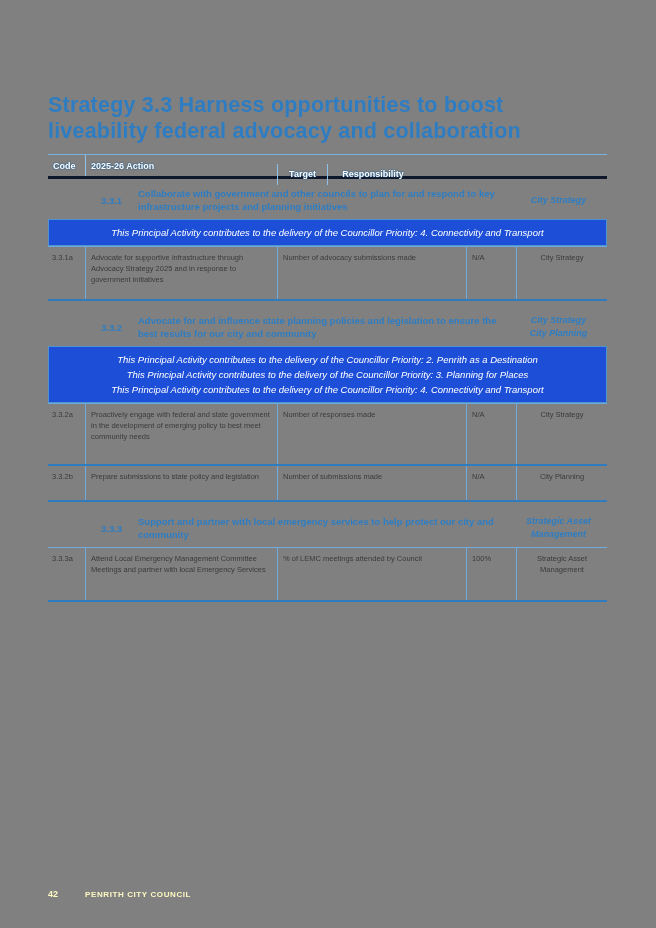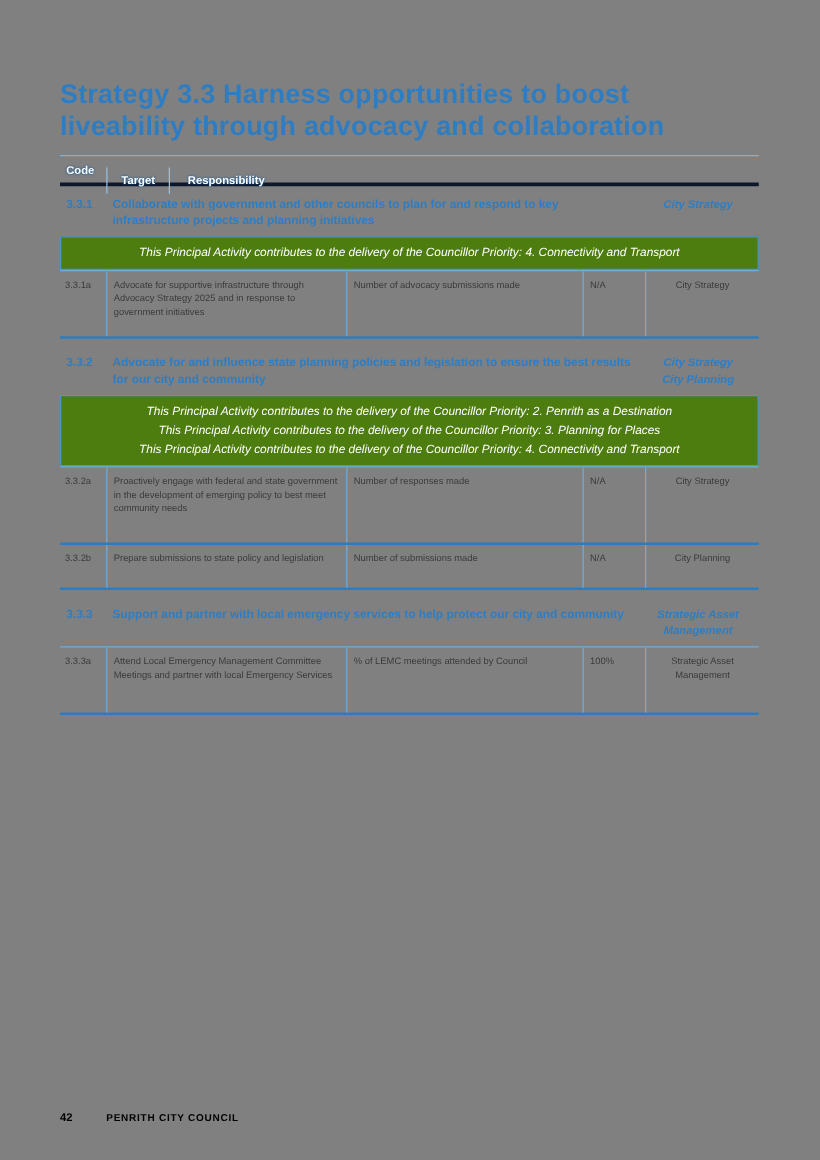--- a/index.html
+++ b/index.html
@@ -2,21 +2,21 @@
 <html><head>
 <meta charset="utf-8">
 <style>
   html,body{margin:0;padding:0;}
   body{
     width:656px;height:928px;
     background:#808080;
     font-family:"Liberation Sans",sans-serif;
     position:relative;overflow:hidden;
   }
-  .content{position:absolute;left:48px;top:62px;width:559px;}
+  .content{position:absolute;left:48px;top:92px;width:559px;}
 
   .title{
     margin:0 0 10px 0;
     font-size:21.5px;line-height:26px;font-weight:bold;
     color:#2e7dc3;letter-spacing:0.2px;
   }
 
   .tbl{width:559px;}
   .thead{
     display:flex;
@@ -32,39 +32,40 @@
   }
   .th + .th{border-left:1.5px solid #8fc0e6;}
   .c-code{width:37px;flex:none;}
   .c-action{width:192px;flex:none;}
   .c-measure{width:189px;flex:none;}
   .c-target{width:50px;flex:none;}
   .c-resp{width:91px;flex:none;}
   .th.c-target,.th.c-resp{justify-content:center;margin-top:17px;}
 
   .section-row{
-    display:flex;align-items:flex-start;
+    display:flex;align-items:center;
     padding:8px 0 6px 0;
+    margin-left:48px;
   }
   .s-code{
     width:37px;flex:none;padding-left:5px;box-sizing:border-box;
     color:#2e7dc3;font-weight:bold;font-size:9.5px;line-height:13px;
   }
   .s-action{
     flex:1;max-width:420px;padding-left:5px;box-sizing:border-box;
     color:#2e7dc3;font-weight:bold;font-size:9.5px;line-height:13px;
   }
   .s-resp{
     width:97px;flex:none;margin-left:auto;
     color:#2e7dc3;font-weight:bold;font-style:italic;
     font-size:9px;line-height:13px;text-align:center;
   }
 
   .banner{
-    background:#4d7c0f;
+    background:#1d4ed8;
     border:1.5px solid #4f94ce;
     color:#ffffff;font-style:italic;font-size:9.5px;line-height:15px;
     text-align:center;padding:5px 10px;box-sizing:border-box;
   }
 
   .rows{border-top:1.5px solid #6fabdc;}
   .row{
     display:flex;align-items:stretch;
     border-bottom:2.5px solid #2e7cbe;
   }
@@ -78,39 +79,40 @@
   .td.c-resp{text-align:center;}
   .row.tall{min-height:52px;}
   .row.taller{min-height:60px;}
   .row.short{min-height:34px;}
 
   .gap{height:5px;}
 
   .footer{
     position:absolute;left:48px;top:889px;
     display:flex;align-items:baseline;
-    color:#000000;
+    color:#fef9c3;
   }
   .pagenum{font-weight:bold;font-size:9px;margin-right:16px;}
   .org{font-weight:bold;font-size:8px;letter-spacing:0.6px;padding-left:11px;}
 </style>
 </head>
 <body>
 
 <div class="content">
 
   <h1 class="title">
     <span>Strategy 3.3 Harness opportunities to boost</span><br>
-    <span>liveability through advocacy and collaboration</span>
+    <span>liveability federal advocacy and collaboration</span>
   </h1>
 
   <div class="tbl">
 
     <div class="thead">
       <div class="th c-code">Code</div>
+      <div class="th c-action">2025-26 Action</div>
       <div class="th c-target">Target</div>
       <div class="th c-resp">Responsibility</div>
     </div>
 
     <div class="section-row">
       <div class="s-code">3.3.1</div>
       <div class="s-action">Collaborate with government and other councils to plan for and respond to key infrastructure projects and planning initiatives</div>
       <div class="s-resp">
         <div>City Strategy</div>
       </div>

